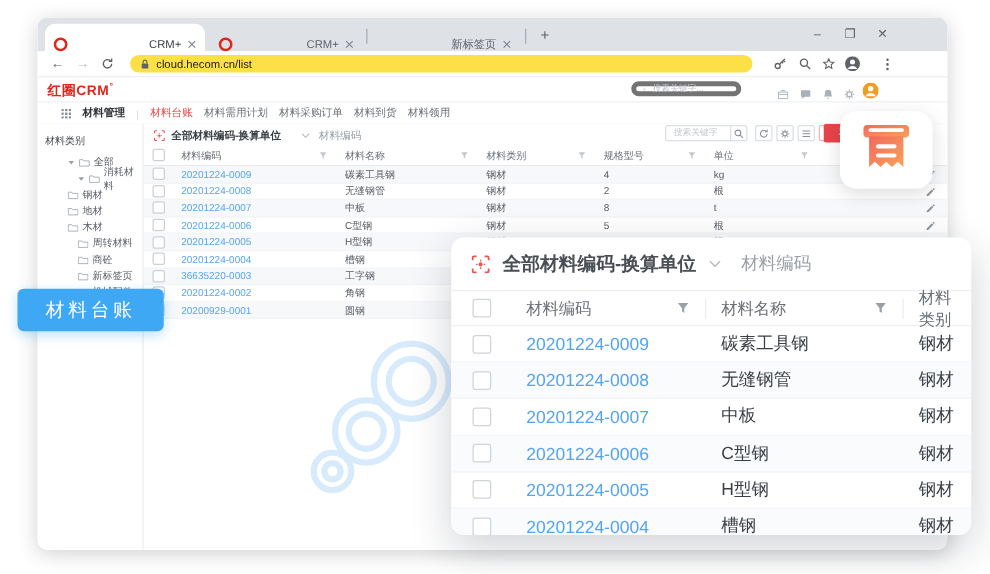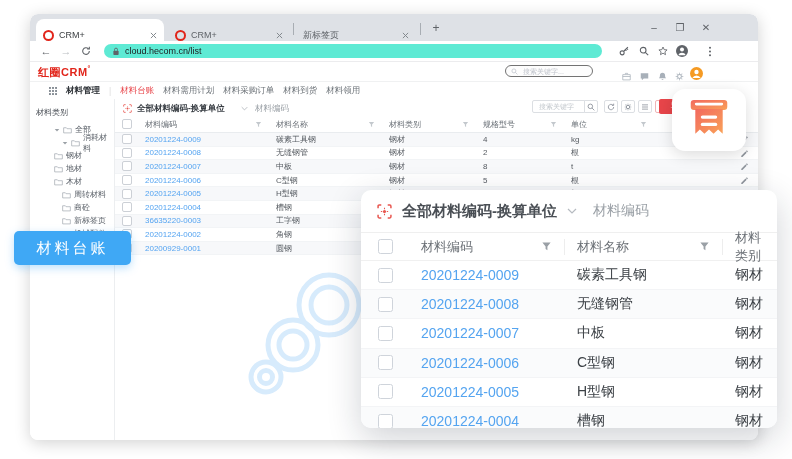--- a/index.html
+++ b/index.html
@@ -5,42 +5,42 @@
   html,body{margin:0;padding:0;background:#fff;}
   .stage{position:relative;width:792px;height:459px;background:#fff;overflow:hidden;
          font-family:"Liberation Sans","DejaVu Sans",sans-serif;-webkit-font-smoothing:antialiased;}
   svg.ic{display:inline-block;vertical-align:middle;}
 
   
   .browser{position:absolute;left:30px;top:14px;width:728px;height:426px;background:#fff;
            border-radius:8px;box-shadow:0 3px 16px rgba(0,0,0,.18);overflow:hidden;}
   .tabstrip{position:relative;height:27px;background:#dee1e6;border-radius:8px 8px 0 0;}
   .tab{position:absolute;top:5px;height:22px;display:flex;align-items:center;gap:5px;
-       padding:16px 7px;font-size:9px;color:#5f6368;box-sizing:border-box;}
+       padding:16px 7px;font-size:9px;color:#5f6368;box-sizing:border-box;text-align:right;}
   .tab.active{background:#fff;border-radius:8px 8px 0 0;color:#3c4043;}
   .favicon{width:7px;height:7px;border:2px solid #e1251b;border-radius:50%;flex:0 0 auto;}
   .tab .title{flex:1;overflow:hidden;white-space:nowrap;}
   .tab-x{color:#80868b;font-size:9px;line-height:1;}
   .tabsep{position:absolute;top:9px;width:1px;height:12px;background:#a8adb3;}
   .newtab{position:absolute;left:398px;top:6px;width:16px;height:16px;display:flex;align-items:center;
           justify-content:center;font-size:12px;color:#5f6368;}
   .wc{position:absolute;top:3px;width:20px;height:20px;display:flex;align-items:center;justify-content:center;
       color:#5f6368;font-size:10px;}
   .toolbar{position:relative;height:20px;background:#fff;border-bottom:1px solid #ececee;}
   .tbtn{position:absolute;top:2px;width:16px;height:16px;display:flex;align-items:center;justify-content:center;
         color:#5f6368;font-size:11px;}
-  .urlpill{position:absolute;left:74px;top:3px;width:498px;height:14px;background:#5eead4;border-radius:7px;
+  .urlpill{position:absolute;left:74px;top:3px;width:498px;height:14px;background:#fde047;border-radius:7px;
            display:flex;align-items:center;gap:5px;padding:0 8px;box-sizing:border-box;}
   .url{font-size:9px;color:#202124;}
 
   
   .appbar{position:relative;height:19px;border-bottom:1px solid #f0f1f2;background:#fff;}
   .logo{position:absolute;left:8px;top:3px;font-size:11px;font-weight:bold;color:#e1251b;letter-spacing:.5px;}
   .logo sup{font-size:7px;}
-  .hsearch{position:absolute;left:475px;top:3px;width:88px;height:12px;border:1px solid #737373;border-radius:6px;
+  .hsearch{position:absolute;left:475px;top:3px;width:88px;height:12px;border:4px solid #737373;border-radius:6px;
            background:#fdfdfd;display:flex;align-items:center;gap:3px;padding:0 5px;box-sizing:border-box;}
   .hsearch input{border:0;outline:0;background:transparent;font-size:7px;color:#666;width:60px;
                  font-family:inherit;}
   .hsearch input::placeholder{color:#c0c4cc;}
   .hico{position:absolute;top:5px;color:#a8b0b9;}
   .avatar-app{position:absolute;left:660px;top:2px;width:13px;height:13px;color:#f59a23;}
   .navbar{display:flex;align-items:center;height:17px;padding:0 19px;gap:9px;border-bottom:1px solid #e8eaed;
           font-size:8.5px;background:#fff;}
   .nav-root{color:#2f3338;font-weight:bold;}
   .nav-sep{color:#ddd;}

